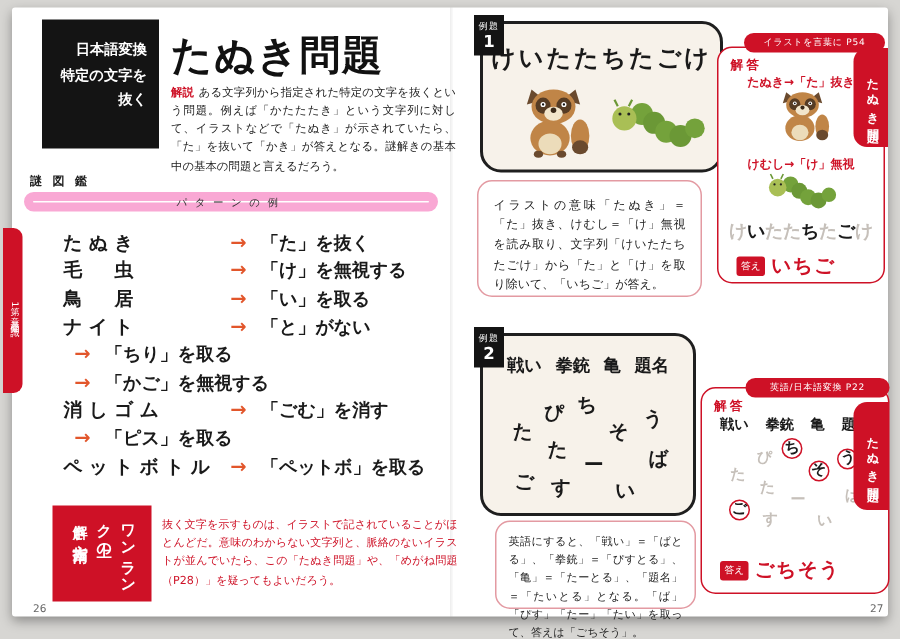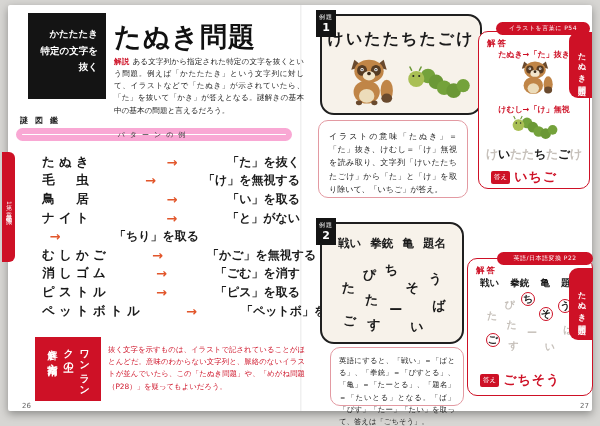--- a/index.html
+++ b/index.html
@@ -10,21 +10,21 @@
   
   .kicker-box{left:20px;top:8px;width:78px;height:86px;background:#141414;color:#fff;text-align:right;padding:13px 8px 0 0;box-sizing:border-box;font-size:9.5px;font-weight:bold;line-height:1.75;}
   .series-label{left:12px;top:98px;font-size:8px;font-weight:bold;letter-spacing:7px;color:#222;margin-top:12px;}
   .main-title{left:106px;top:14px;font-size:27px;font-weight:900;color:#111;letter-spacing:1px;}
   .desc{left:106px;top:51px;width:190px;font-size:7.6px;line-height:1.6;color:#222;text-align:justify;}
   .desc .lbl{color:#ce1126;font-weight:bold;margin-right:3px;margin-top:48px;}
   .chapter-tab{left:-6px;top:147px;width:13px;height:110px;background:#ce1126;border-radius:0 6px 6px 0;color:#fff;display:flex;align-items:center;justify-content:center;}
   .chapter-tab span{writing-mode:vertical-rl;font-size:6px;letter-spacing:1px;}
   .pattern-pill{left:8px;top:123px;width:276px;height:13px;border:6px solid #f9a8d4;border-radius:7px;display:flex;align-items:center;justify-content:center;font-size:7px;letter-spacing:5px;color:#333;box-sizing:border-box;}
   .pattern-list{left:32px;top:148px;width:260px;}
-  .p-row{display:flex;align-items:center;height:18.6px;gap:44px;}
+  .p-row{display:flex;align-items:center;height:18.6px;}
   .p-word{width:104px;font-size:12.5px;font-weight:bold;color:#1a1a1a;white-space:nowrap;}
   .p-word span{display:inline-block;width:17px;text-align:center;}
   .p-arrow{width:30px;text-align:center;color:#e2562b;font-size:13px;font-weight:bold;}
   .p-rule{font-size:12px;font-weight:bold;color:#1a1a1a;white-space:nowrap;}
   .hint-box{left:27px;top:332px;width:66px;height:64px;background:#ce1126;display:flex;align-items:flex-start;justify-content:center;padding-top:5px;box-sizing:border-box;}
   .hint-box .vtxt{writing-mode:vertical-rl;color:#fff;font-size:10px;font-weight:bold;line-height:1.6;letter-spacing:1px;}
   .hint-text{left:100px;top:339px;width:197px;font-size:7.4px;line-height:1.65;color:#ce1126;text-align:justify;}
   .pagenum{font-size:7px;color:#666;}
   .pn-l{left:14px;top:397px;}
   .pn-r{left:572px;top:397px;}
@@ -80,21 +80,21 @@
 </head>
 <body>
 
 <div class="spread">
 
   <div class="abs chapter-tab">
     <span>第1章 基礎知識</span>
   </div>
 
   <div class="abs kicker-box">
-    <div>かたたたき</div>
+    <div>日本語変換</div>
     <div>特定の文字を</div>
     <div>抜く</div>
   </div>
   <div class="abs series-label">謎図鑑</div>
   <div class="abs main-title">たぬき問題</div>
   <div class="abs desc">
     <span class="lbl">解説</span><span>ある文字列から指定された特定の文字を抜くという問題。例えば「かたたたき」という文字列に対して、イラストなどで「たぬき」が示されていたら、「た」を抜いて「かき」が答えとなる。謎解きの基本中の基本の問題と言えるだろう。</span>
   </div>
 
   <div class="abs pattern-pill">パターンの例</div>
@@ -118,31 +118,29 @@
     <div class="p-row">
       <span class="p-word"><span>ナ</span><span>イ</span><span>ト</span></span>
       <span class="p-arrow">→</span>
       <span class="p-rule">「と」がない</span>
     </div>
     <div class="p-row">
       <span class="p-arrow">→</span>
       <span class="p-rule">「ちり」を取る</span>
     </div>
     <div class="p-row">
-      <span class="p-word"><span>む</span><span>し</span><span>か</span><span>ご</span></span>
       <span class="p-arrow">→</span>
       <span class="p-rule">「かご」を無視する</span>
     </div>
     <div class="p-row">
       <span class="p-word"><span>消</span><span>し</span><span>ゴ</span><span>ム</span></span>
       <span class="p-arrow">→</span>
       <span class="p-rule">「ごむ」を消す</span>
     </div>
     <div class="p-row">
-      <span class="p-word"><span>ピ</span><span>ス</span><span>ト</span><span>ル</span></span>
       <span class="p-arrow">→</span>
       <span class="p-rule">「ピス」を取る</span>
     </div>
     <div class="p-row">
       <span class="p-word"><span>ペ</span><span>ッ</span><span>ト</span><span>ボ</span><span>ト</span><span>ル</span></span>
       <span class="p-arrow">→</span>
       <span class="p-rule">「ペットボ」を取る</span>
     </div>
   </div>
 

